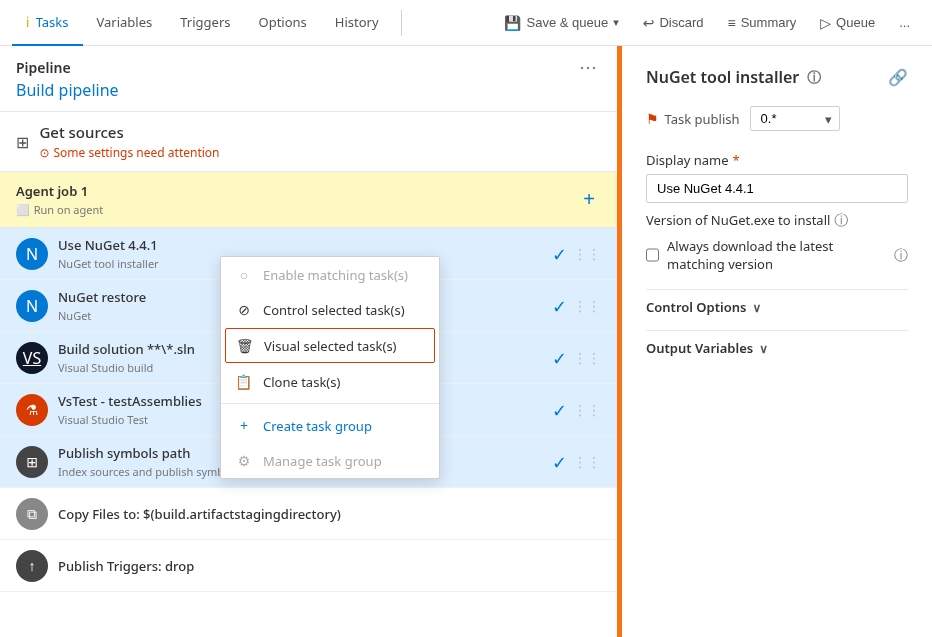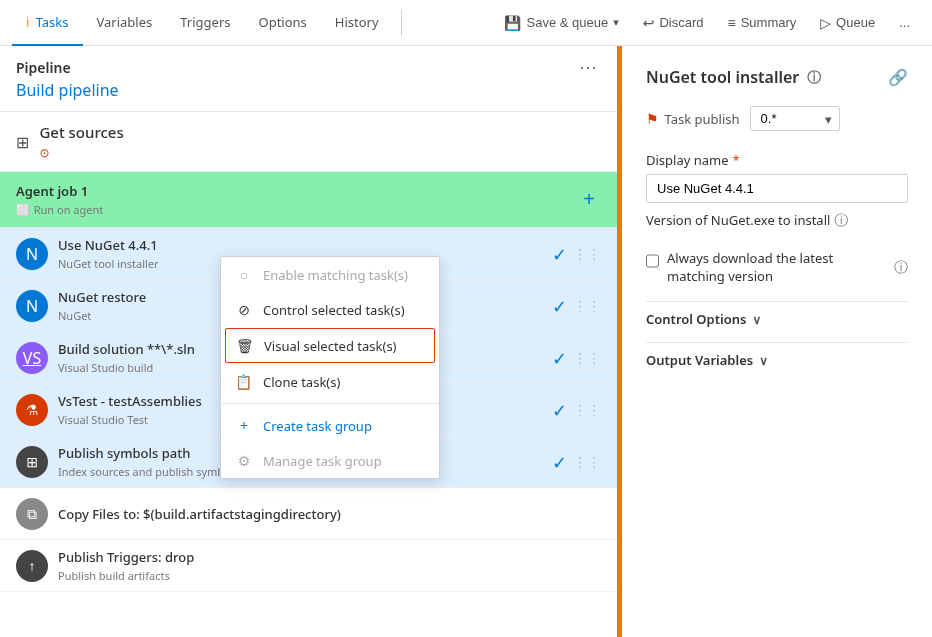--- a/index.html
+++ b/index.html
@@ -28,21 +28,21 @@
     .pipeline-subtitle { font-size: 16px; color: #0078d4; margin-top: 2px; }
     .more-btn { background: none; border: none; cursor: pointer; color: #666; font-size: 18px; padding: 0 4px; line-height: 1; }
 
     
     .get-sources { display: flex; align-items: center; gap: 10px; padding: 10px 16px; border-bottom: 1px solid #e8e8e8; }
     .get-sources-content { flex: 1; }
     .get-sources-title { font-size: 15px; font-weight: 500; }
     .get-sources-warning { font-size: 12px; color: #d83b01; display: flex; align-items: center; gap: 4px; margin-top: 2px; }
 
     
-    .agent-job-header { display: flex; align-items: center; justify-content: space-between; padding: 10px 16px; background: #86efac; border-bottom: 1px solid #e8e8e8; }
+    .agent-job-header { display: flex; align-items: center; justify-content: space-between; padding: 10px 16px; background: #fef9c3; border-bottom: 1px solid #e8e8e8; }
     .agent-job-left { display: flex; align-items: center; gap: 8px; }
     .agent-job-title { font-size: 13px; font-weight: 600; }
     .agent-job-sub { font-size: 11px; color: #777; display: flex; align-items: center; gap: 4px; margin-top: 2px; }
     .add-btn { background: none; border: none; cursor: pointer; color: #0078d4; font-size: 20px; padding: 2px 6px; }
 
     
     .task-list { position: relative; }
     .task-item { display: flex; align-items: center; padding: 8px 16px; border-bottom: 1px solid #f0f0f0; cursor: pointer; min-height: 52px; }
     .task-item.selected { background: #ddeeff; }
     .task-icon { width: 32px; height: 32px; border-radius: 50%; display: flex; align-items: center; justify-content: center; font-size: 18px; flex-shrink: 0; margin-right: 10px; }
@@ -80,30 +80,30 @@
 
     
     .field-group { margin-bottom: 7px; }
     .field-label { font-size: 13px; color: #333; margin-bottom: 5px; display: flex; align-items: center; gap: 4px; }
     .field-required { color: #d83b01; }
     .field-input { width: 100%; border: 1px solid #d0d0d0; padding: 6px 10px; font-size: 13px; border-radius: 2px; outline: none; }
 
     
     .checkbox-row { display: flex; align-items: center; gap: 8px; margin-bottom: 16px; }
     .checkbox-row input[type=checkbox] { width: 14px; height: 14px; cursor: pointer; }
-    .checkbox-label { font-size: 13px; color: #333; display: flex; align-items: center; gap: 22px; margin-top: 12px; }
+    .checkbox-label { font-size: 13px; color: #333; display: flex; align-items: center; gap: 22px; }
 
     
     .collapsible-section { margin-top: 6px; }
     .collapsible-header { display: flex; align-items: center; gap: 6px; cursor: pointer; padding: 8px 0; font-size: 13px; font-weight: 600; color: #333; border-top: 1px solid #e8e8e8; }
     .collapsible-chevron { font-size: 12px; color: #555; }
 
     
     .blue-circle { background: #0078d4; }
-    .purple-circle { background: #8b5cf6; text-decoration: underline; }
+    .purple-circle { background: #0f172a; text-decoration: underline; }
     .red-circle { background: #d83b01; }
     .dark-circle { background: #444; }
     .gray-circle { background: #888; }
   </style>
 </head>
 <body>
 
 <div class="top-nav">
   <div class="nav-tabs">
     <div class="nav-tab active">
@@ -161,20 +161,21 @@
       </div>
       <button class="more-btn">···</button>
     </div>
 
     <div class="get-sources">
       <span style="color:#555;font-size:16px;">⊞</span>
       <div class="get-sources-content">
         <div class="get-sources-title">Get sources</div>
         <div class="get-sources-warning">
           <span style="color:#d83b01;">⊙</span>
+          <span>Some settings need attention</span>
         </div>
       </div>
     </div>
 
     <div class="agent-job-header">
       <div class="agent-job-left">
         <div>
           <div class="agent-job-title">Agent job 1</div>
           <div class="agent-job-sub">
             <span>⬜</span>
@@ -279,21 +280,20 @@
         <div class="task-icon gray-circle" style="color:#fff;font-size:14px;">⧉</div>
         <div class="task-content">
           <div class="task-name">Copy Files to: $(build.artifactstagingdirectory)</div>
         </div>
       </div>
 
       <div class="task-item">
         <div class="task-icon dark-circle" style="color:#fff;font-size:14px;">↑</div>
         <div class="task-content">
           <div class="task-name">Publish Triggers: drop</div>
-          <div class="task-sub">Publish build artifacts</div>
         </div>
       </div>
 
     </div>
   </div>
 
   <div class="right-panel">
 
     <div class="right-header">
       <div class="right-title">

